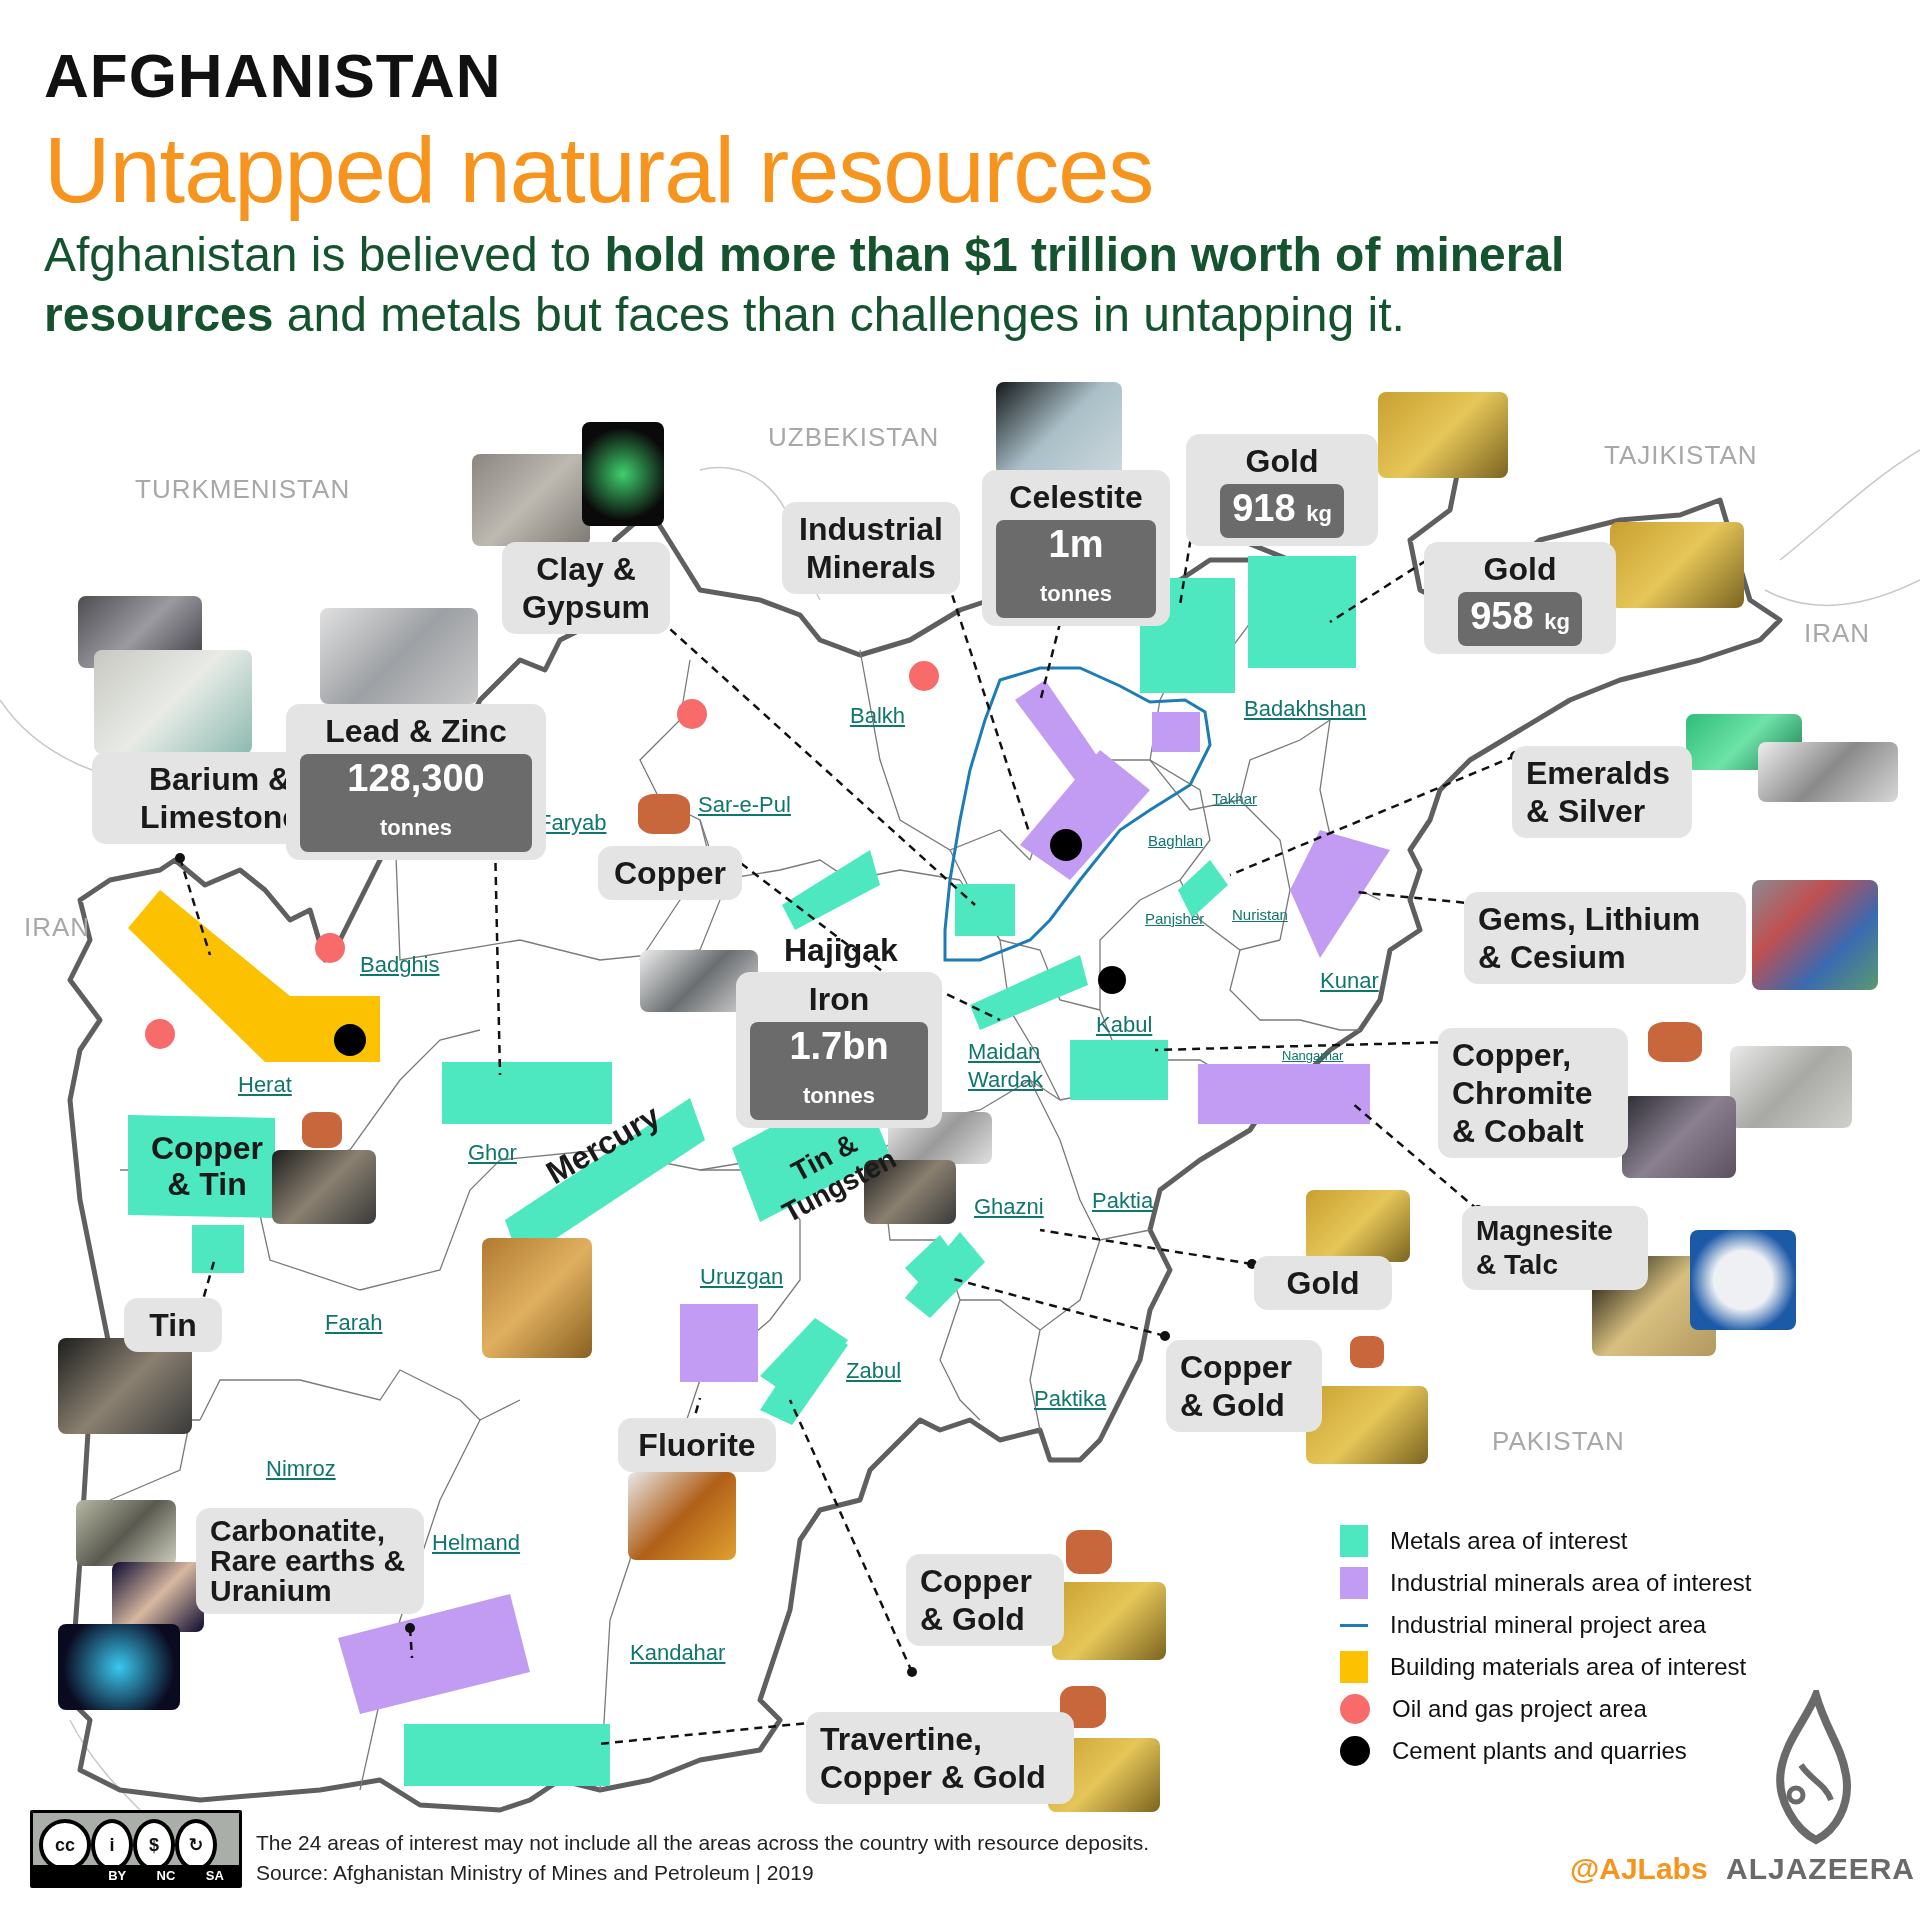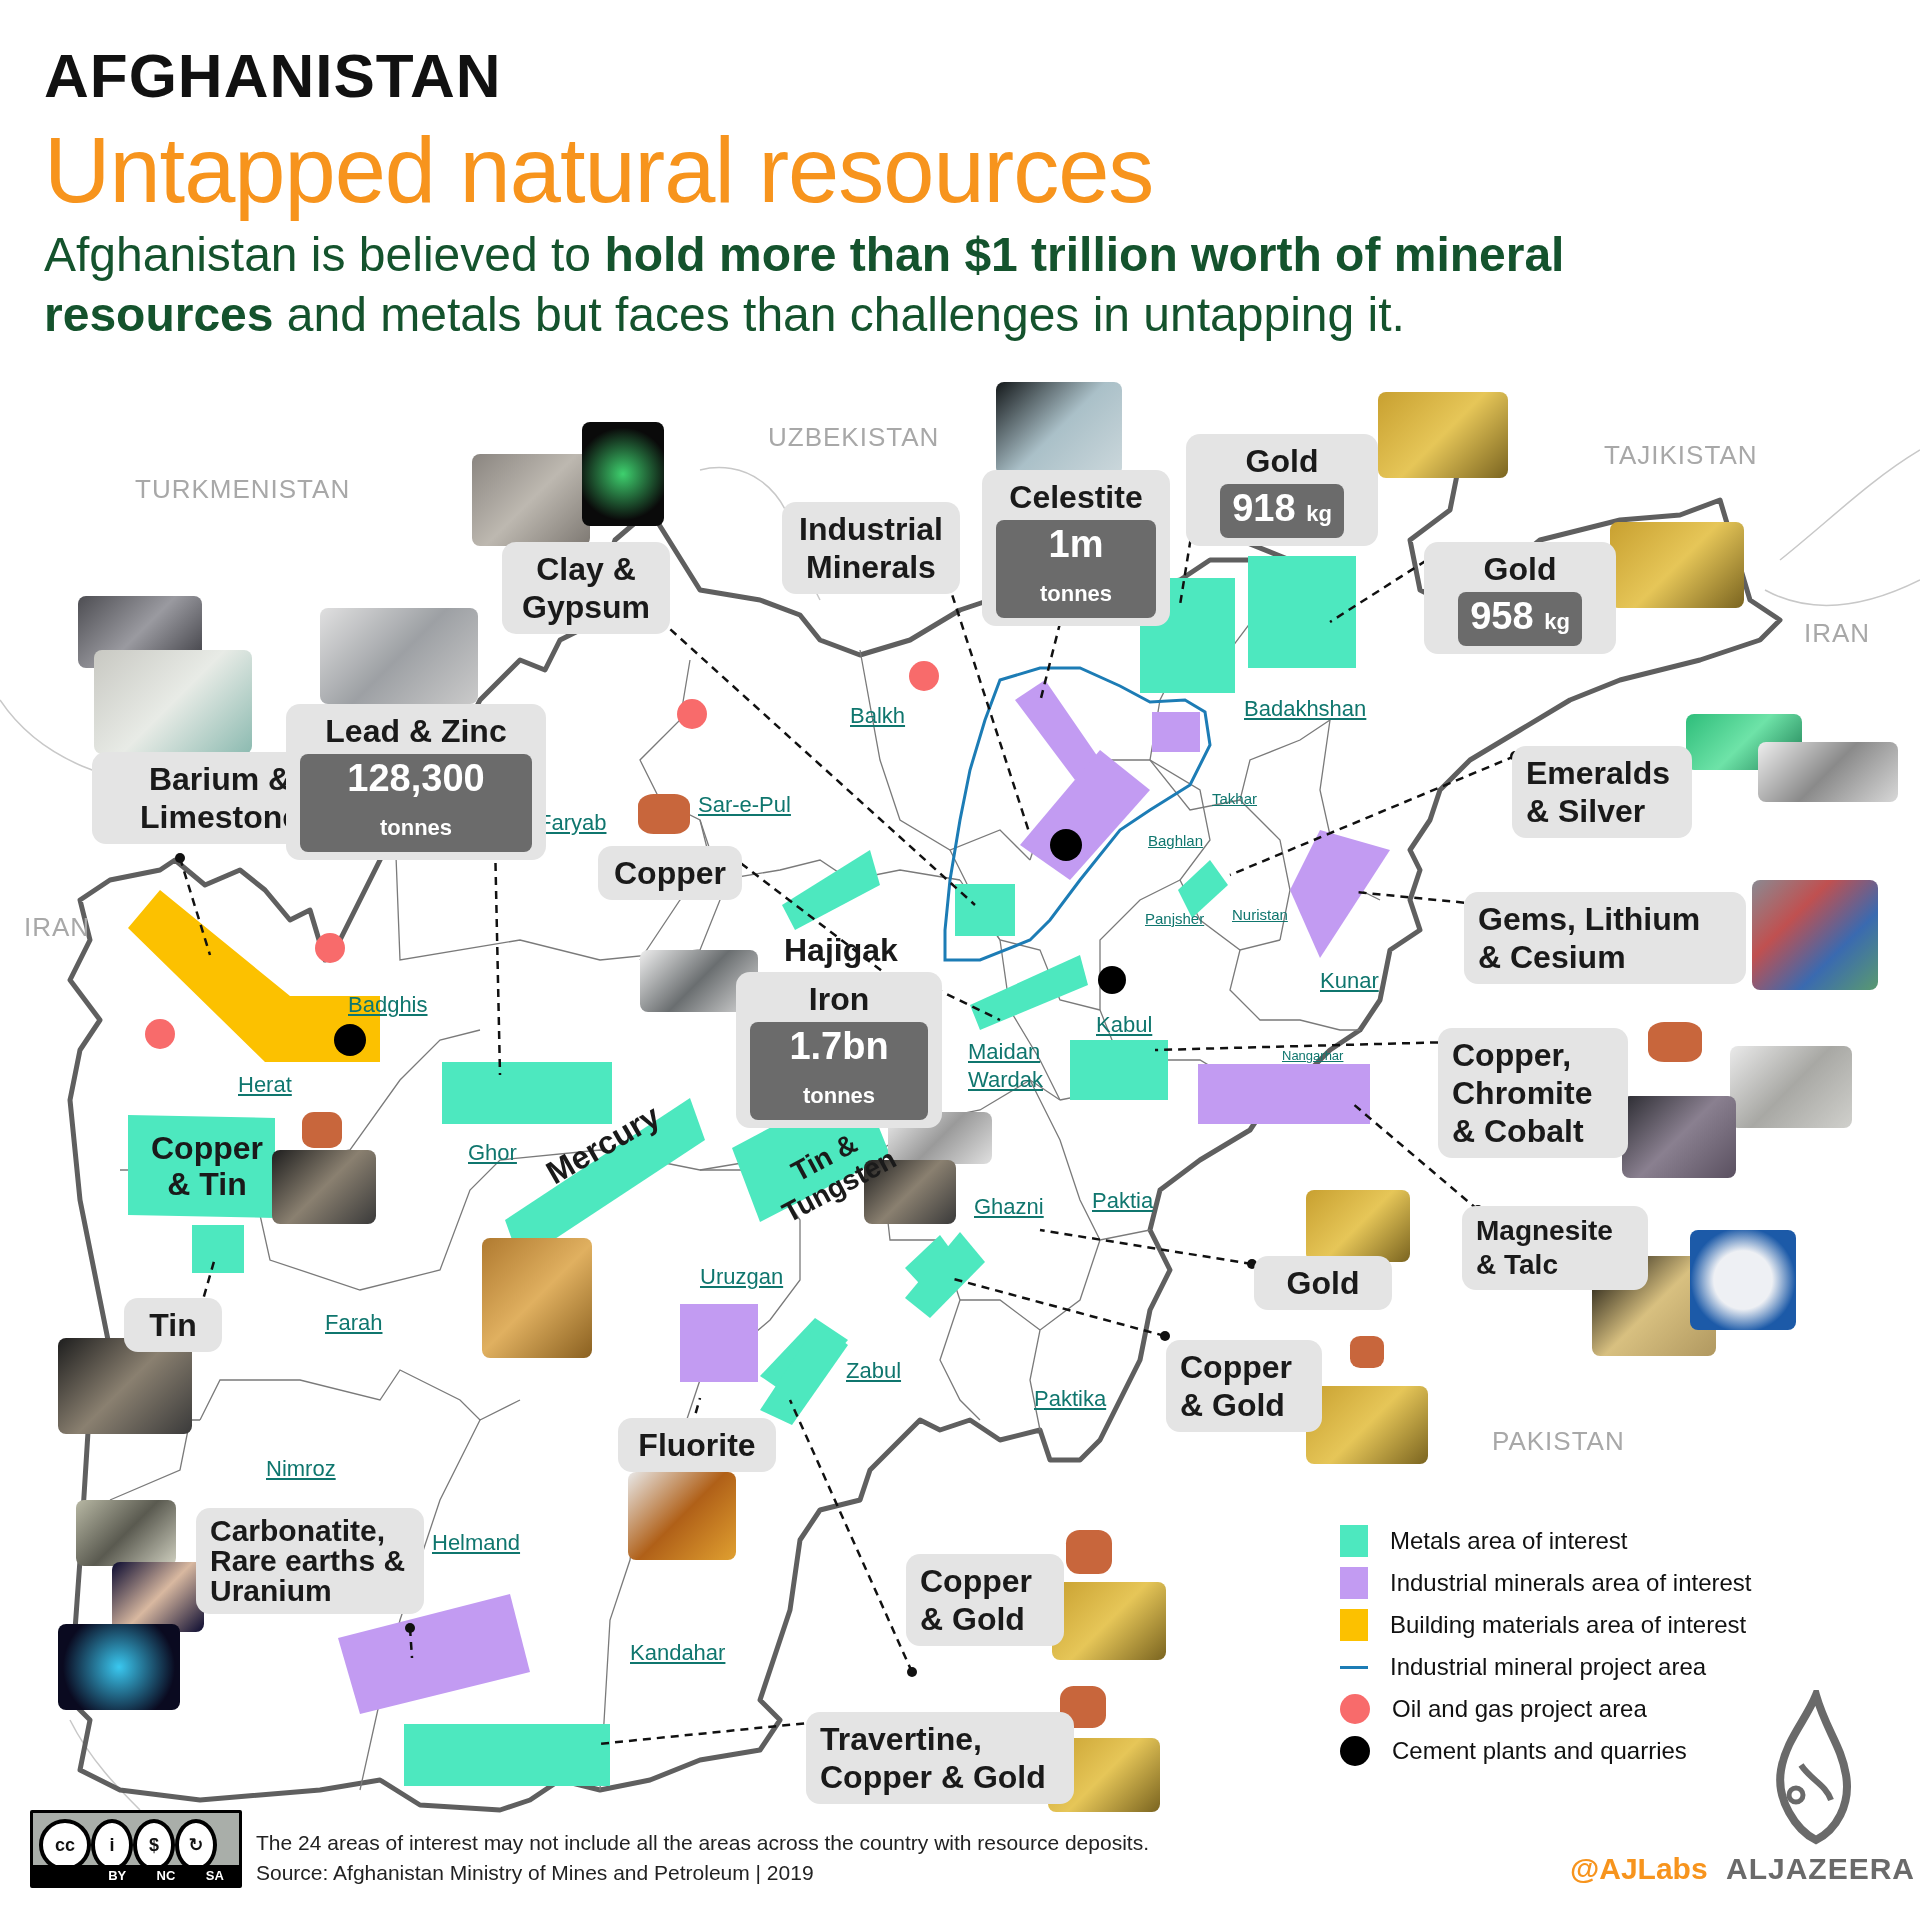--- a/index.html
+++ b/index.html
@@ -183,21 +183,21 @@
 <div class="country-label" style="left:135px;top:474px;">TURKMENISTAN</div>
 <div class="country-label" style="left:768px;top:422px;">UZBEKISTAN</div>
 <div class="country-label" style="left:1604px;top:440px;">TAJIKISTAN</div>
 <div class="country-label" style="left:1804px;top:618px;">IRAN</div>
 <div class="country-label" style="left:24px;top:912px;">IRAN</div>
 <div class="country-label" style="left:1492px;top:1426px;">PAKISTAN</div>
 
 <div class="prov" style="left:850px;top:703px;">Balkh</div>
 <div class="prov" style="left:698px;top:792px;">Sar-e-Pul</div>
 <div class="prov" style="left:538px;top:810px;">Faryab</div>
-<div class="prov" style="left:348px;top:952px;margin-top:40px;">Badghis</div>
+<div class="prov" style="left:360px;top:952px;">Badghis</div>
 <div class="prov" style="left:238px;top:1072px;">Herat</div>
 <div class="prov" style="left:468px;top:1140px;">Ghor</div>
 <div class="prov" style="left:325px;top:1310px;">Farah</div>
 <div class="prov" style="left:266px;top:1456px;">Nimroz</div>
 <div class="prov" style="left:432px;top:1530px;">Helmand</div>
 <div class="prov" style="left:630px;top:1640px;">Kandahar</div>
 <div class="prov" style="left:700px;top:1264px;">Uruzgan</div>
 <div class="prov" style="left:846px;top:1358px;">Zabul</div>
 <div class="prov" style="left:974px;top:1194px;">Ghazni</div>
 <div class="prov" style="left:1092px;top:1188px;">Paktia</div>
@@ -321,26 +321,26 @@
 <div class="legend">
   <div class="leg-row">
     <div class="leg-sw" style="background:#4de8bf"></div>
     <span class="leg-txt">Metals area of interest</span>
   </div>
   <div class="leg-row">
     <div class="leg-sw" style="background:#c29bf2"></div>
     <span class="leg-txt">Industrial minerals area of interest</span>
   </div>
   <div class="leg-row">
+    <div class="leg-line"></div>
+    <span class="leg-txt">Industrial mineral project area</span>
+  </div>
+  <div class="leg-row">
     <div class="leg-sw" style="background:#fcc100"></div>
     <span class="leg-txt">Building materials area of interest</span>
-  </div>
-  <div class="leg-row">
-    <div class="leg-line"></div>
-    <span class="leg-txt">Industrial mineral project area</span>
   </div>
   <div class="leg-row">
     <div class="leg-dot" style="background:#f86b6b"></div>
     <span class="leg-txt">Oil and gas project area</span>
   </div>
   <div class="leg-row">
     <div class="leg-dot" style="background:#000"></div>
     <span class="leg-txt">Cement plants and quarries</span>
   </div>
 </div>

